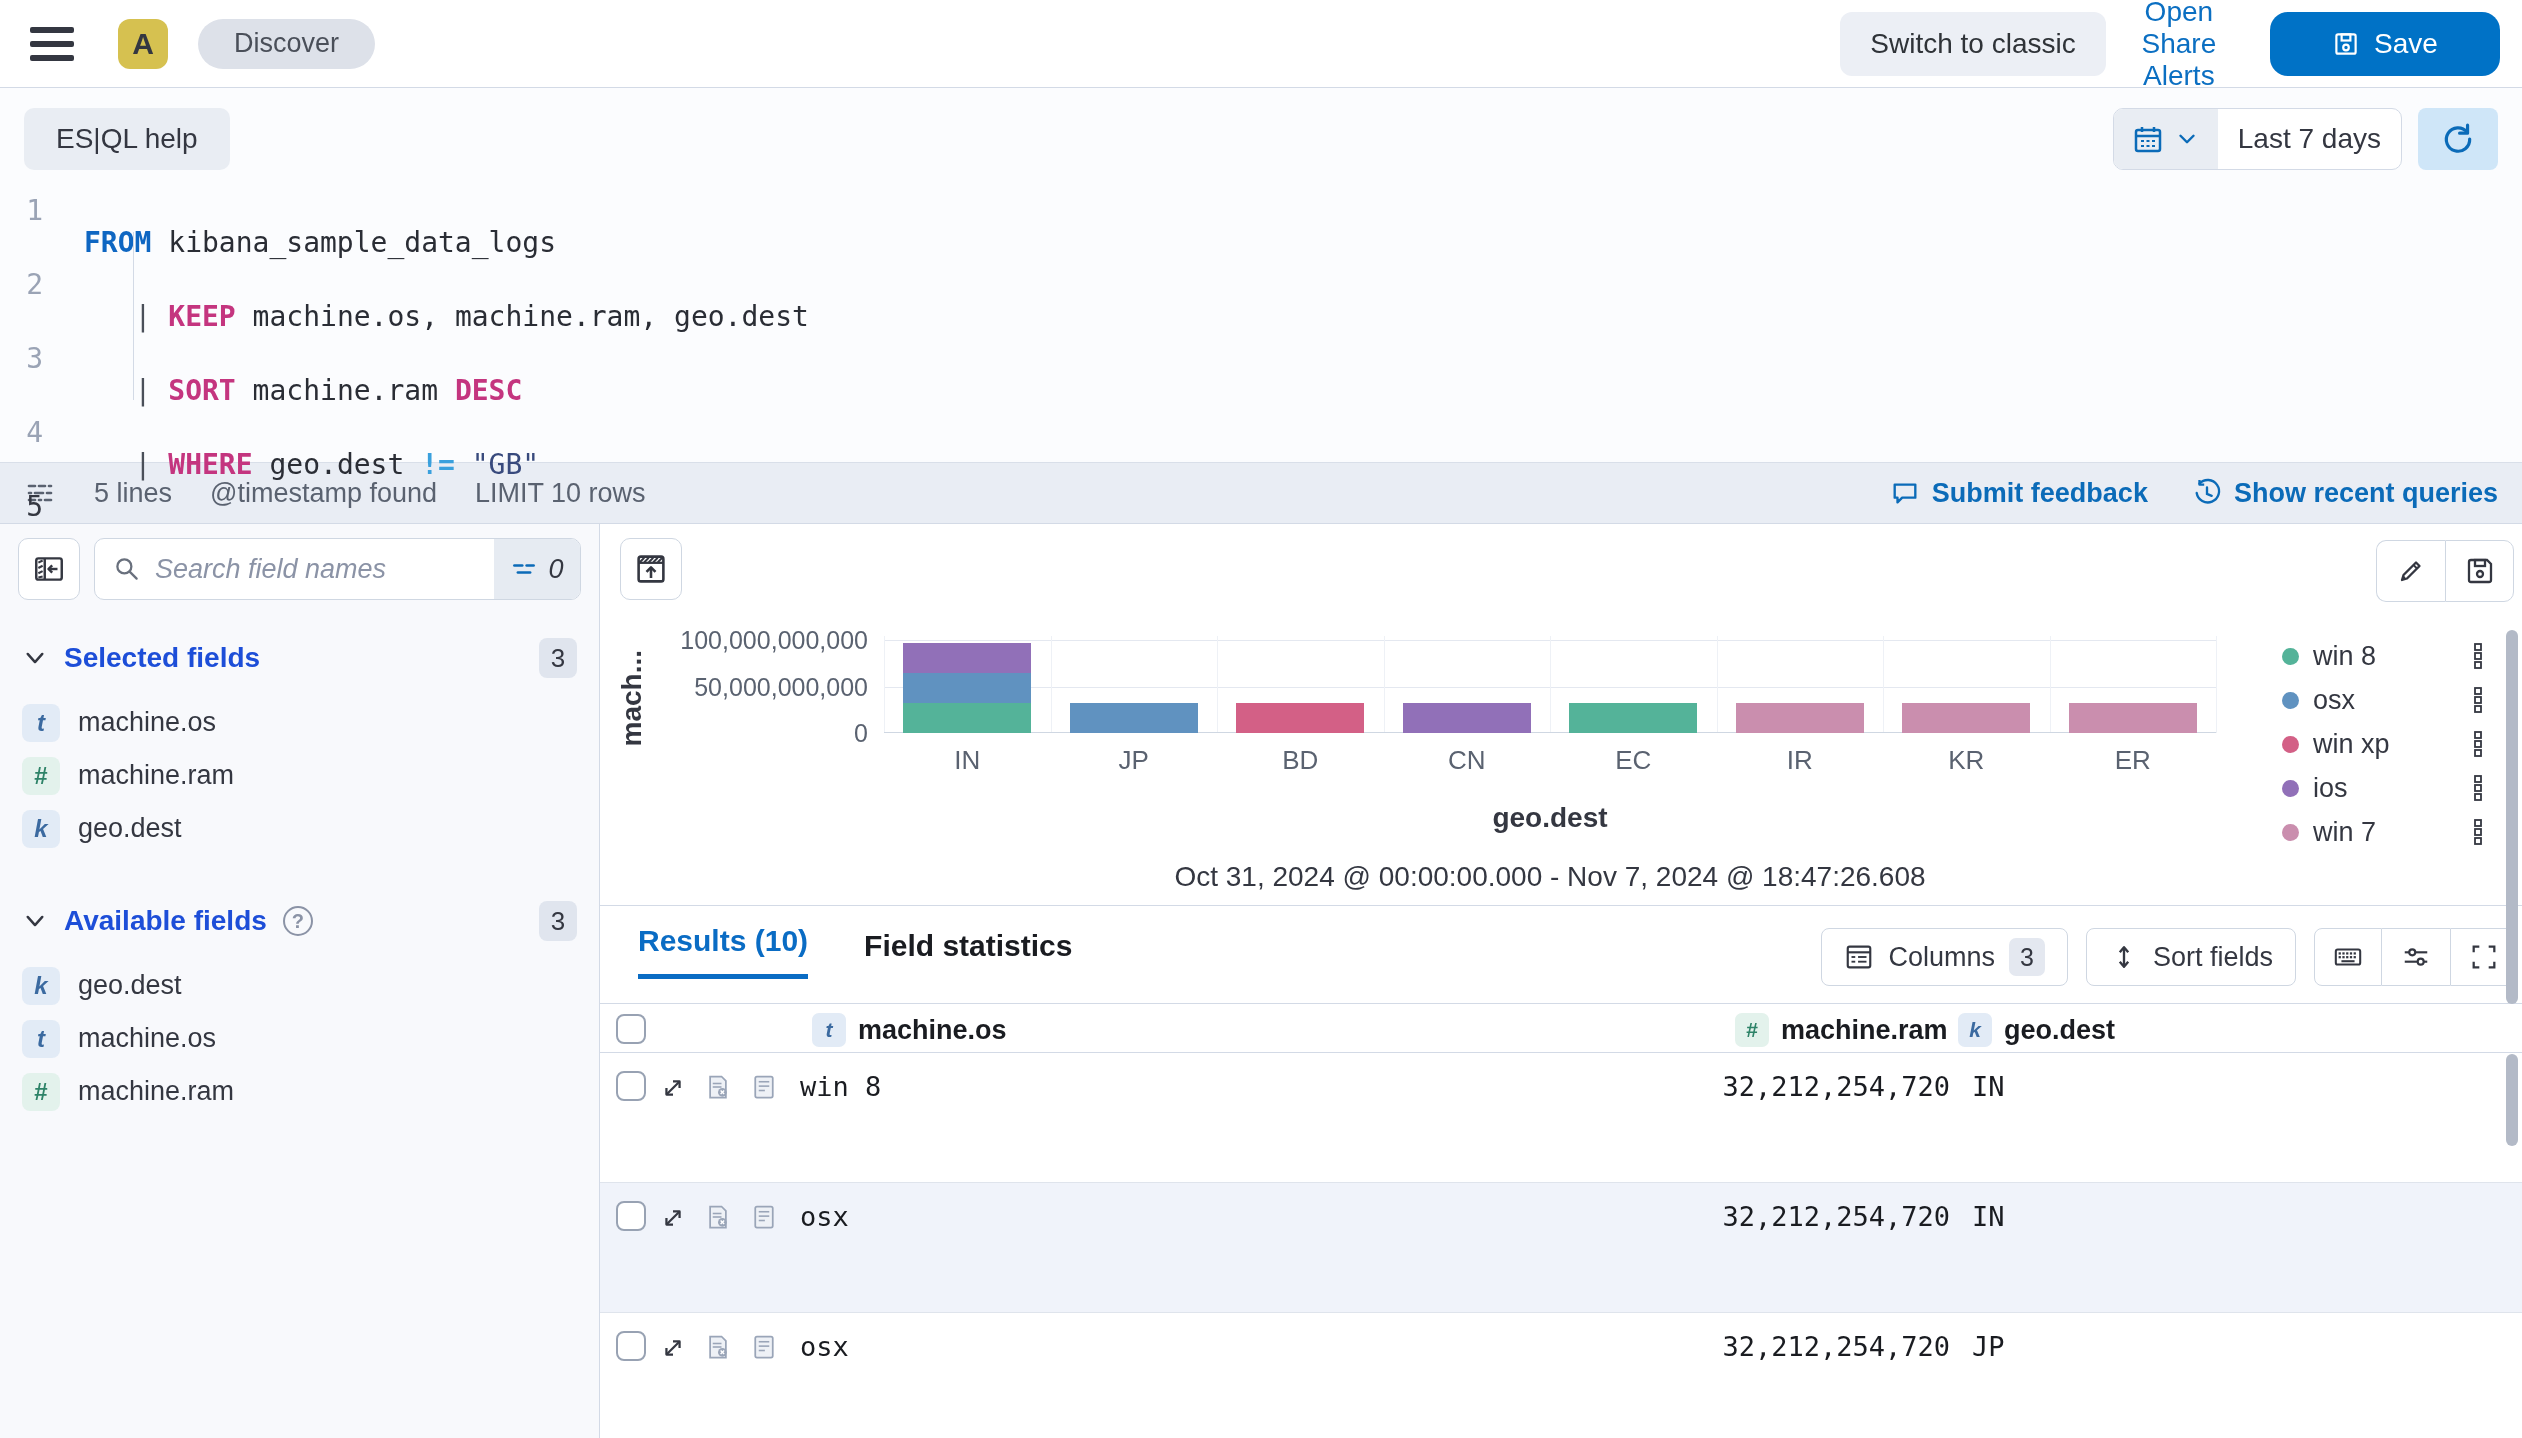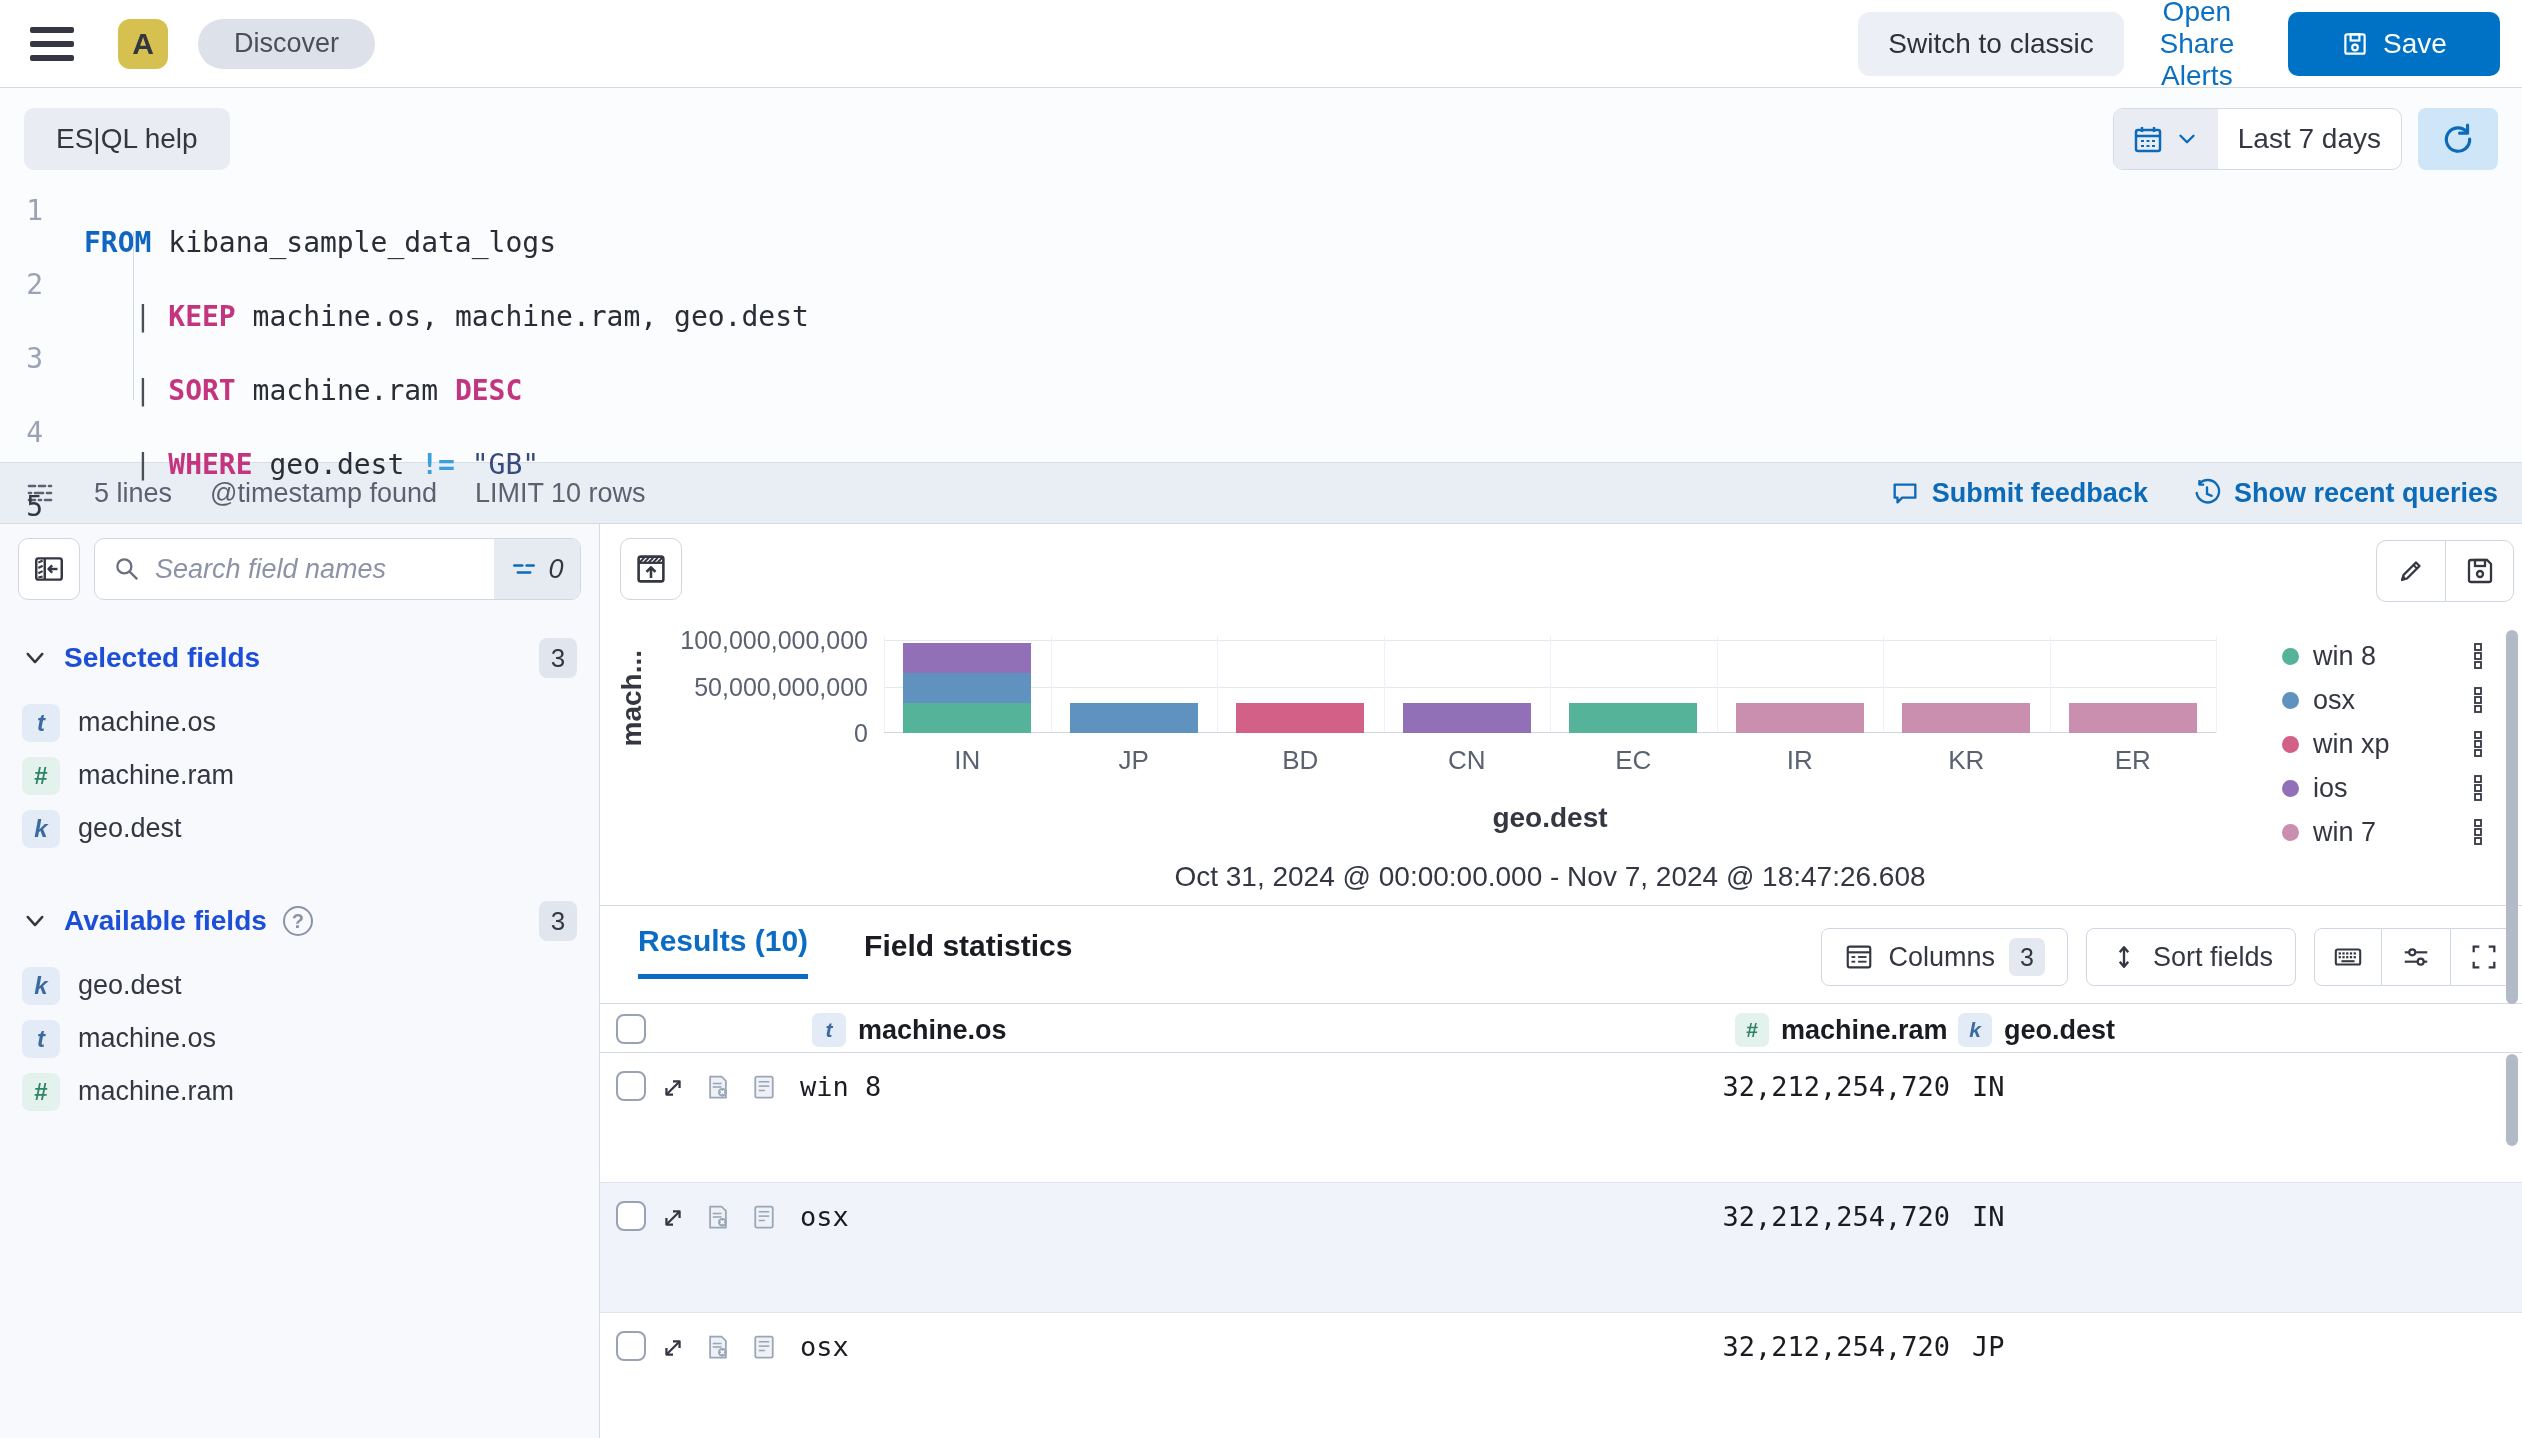--- a/index.html
+++ b/index.html
@@ -12,21 +12,21 @@
   .hamburger { width:44px; height:34px; display:flex; flex-direction:column; justify-content:space-between; cursor:pointer; }
   .hamburger span { display:block; height:6px; background:#343741; border-radius:2px; }
   .avatar { width:50px; height:50px; margin-left:44px; background:#d6c150; border-radius:12px;
     display:flex; align-items:center; justify-content:center; font-size:30px; font-weight:700; color:#343741; }
   .crumb { margin-left:30px; background:#dde1e9; border-radius:25px; height:50px; padding:0 36px;
     display:flex; align-items:center; font-size:27px; color:#4a4f59; }
   .hdr-right { margin-left:auto; display:flex; align-items:center; gap:0; }
   .switch-btn { background:#eceff5; border-radius:12px; height:64px; padding:0 30px; display:flex;
     align-items:center; font-size:28px; color:#2f3338; }
   .hdr-link { font-size:28px; color:#0b6fc2; padding:0 28px; cursor:pointer; }
-  .save-btn { margin-left:18px; width:212px; height:64px; background:#0072c6; border-radius:10px;
+  .save-btn { margin-left:18px; width:230px; height:64px; background:#0072c6; border-radius:18px;
     color:#fff; font-size:28px; display:flex; align-items:center; justify-content:center; gap:14px; }
 
   
   .query-section { height:374px; background:#fbfcfe; position:relative; }
   .qbar-row { display:flex; align-items:center; padding:20px 24px 0 24px; height:82px; }
   .esql-help { background:#e9edf3; border-radius:10px; height:62px; padding:0 32px; display:flex;
     align-items:center; font-size:28px; color:#343741; }
   .qbar-right { margin-left:auto; display:flex; align-items:center; gap:16px; }
   .datepicker { display:flex; height:62px; border:1px solid #d3dae6; border-radius:10px; overflow:hidden; background:#fff; }
   .dp-left { background:#e9edf3; display:flex; align-items:center; gap:10px; padding:0 18px; }

